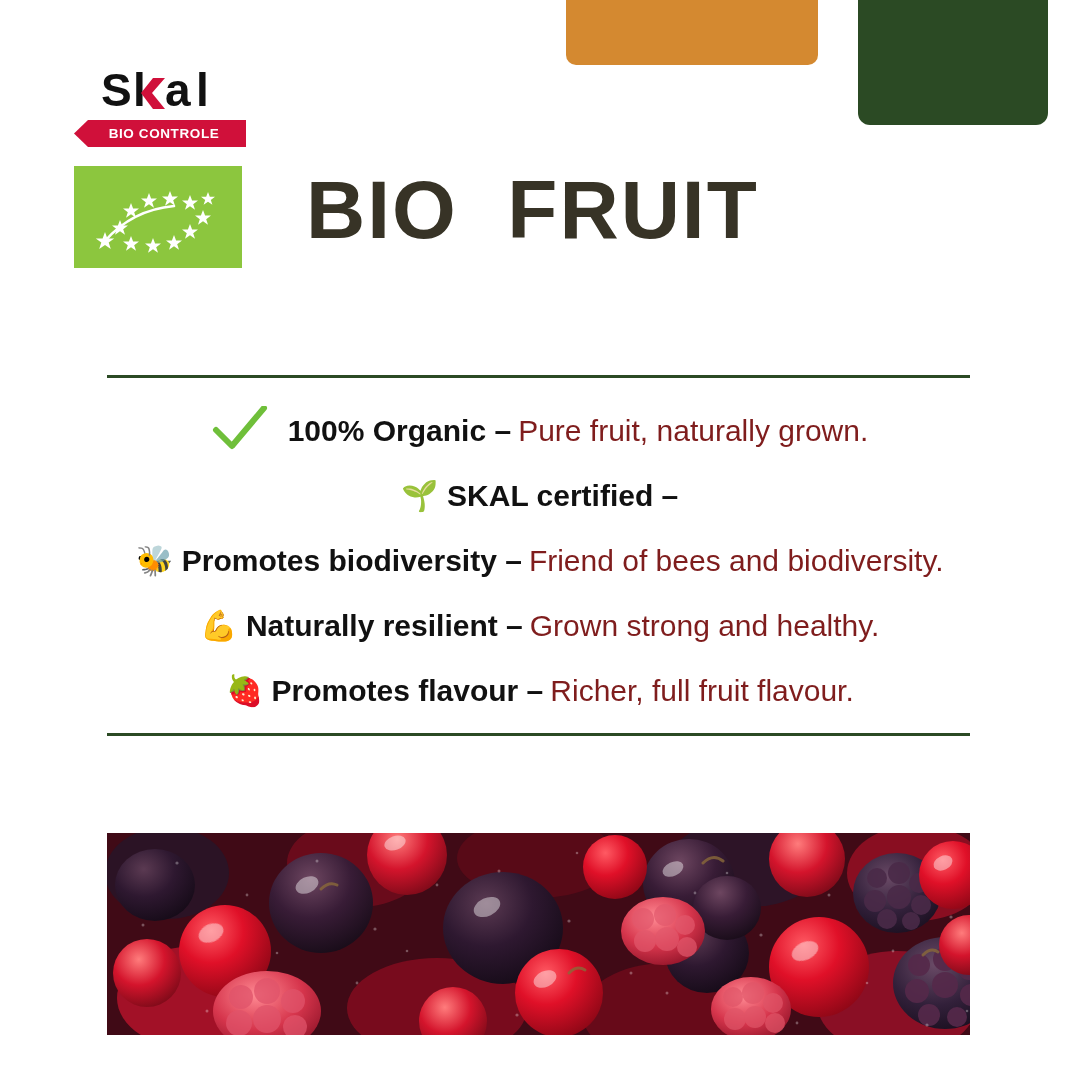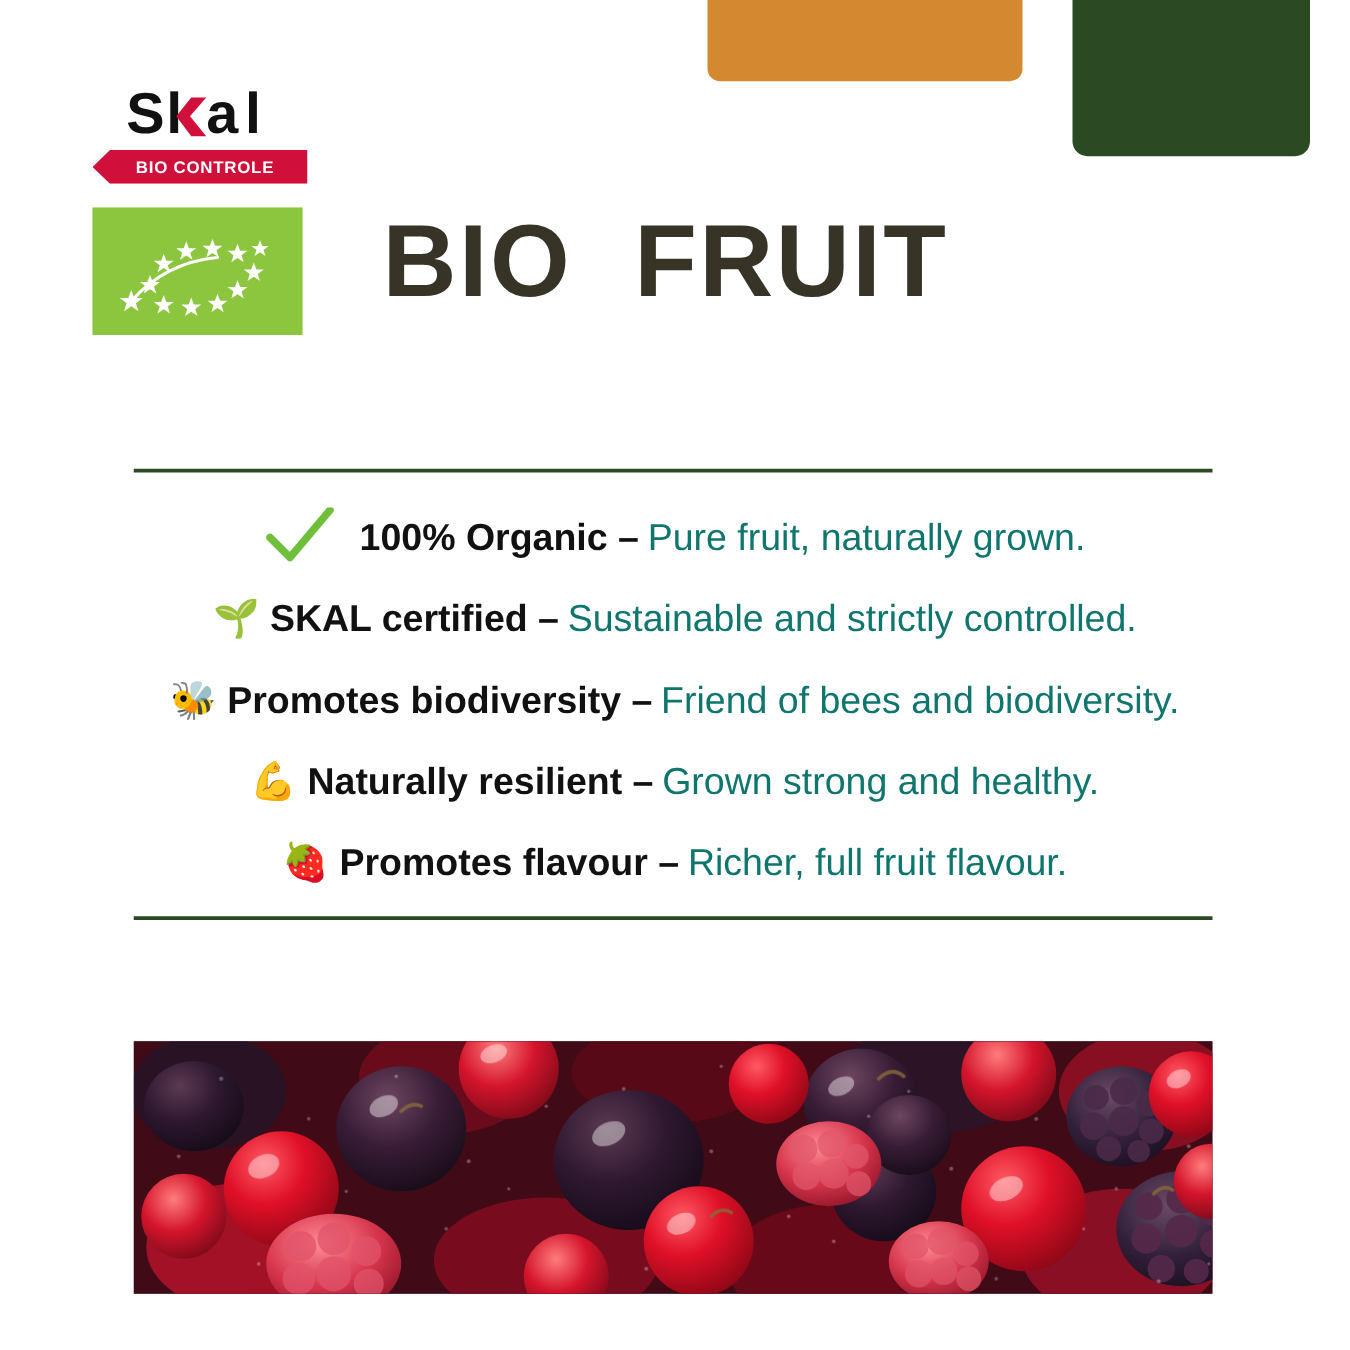--- a/index.html
+++ b/index.html
@@ -77,21 +77,21 @@
   .benefit .bullet-icon{
     font-size:30px; line-height:1; margin-right:8px;
     display:inline-block;
   }
   .benefit .check-icon{ margin-right:20px; }
   .benefit .b-strong{
     font-size:30px; font-weight:bold; color:#111111;
     font-family:"Liberation Sans", sans-serif;
   }
   .benefit .b-rest{
-    font-size:30px; font-weight:normal; color:#0f766e;
+    font-size:30px; font-weight:normal; color:#7f1d1d;
     font-family:"Liberation Sans", sans-serif;
     margin-left:7px;
   }
 
   
   .photo{
     position:absolute; left:107px; top:833px;
     width:863px; height:202px; overflow:hidden;
     background:#3a0a14;
   }
@@ -158,21 +158,20 @@
         <path d="M4 24 L20 40 L52 2" stroke="#6fbf3a" stroke-width="6" fill="none" stroke-linecap="round" stroke-linejoin="round"></path>
       </svg>
     </span>
     <span class="b-strong">100% Organic –</span>
     <span class="b-rest">Pure fruit, naturally grown.</span>
   </div>
 
   <div class="benefit">
     <span class="bullet-icon">🌱</span>
     <span class="b-strong">SKAL certified –</span>
-    <span class="b-rest">Sustainable and strictly controlled.</span>
   </div>
 
   <div class="benefit">
     <span class="bullet-icon">🐝</span>
     <span class="b-strong">Promotes biodiversity –</span>
     <span class="b-rest">Friend of bees and biodiversity.</span>
   </div>
 
   <div class="benefit">
     <span class="bullet-icon">💪</span>

